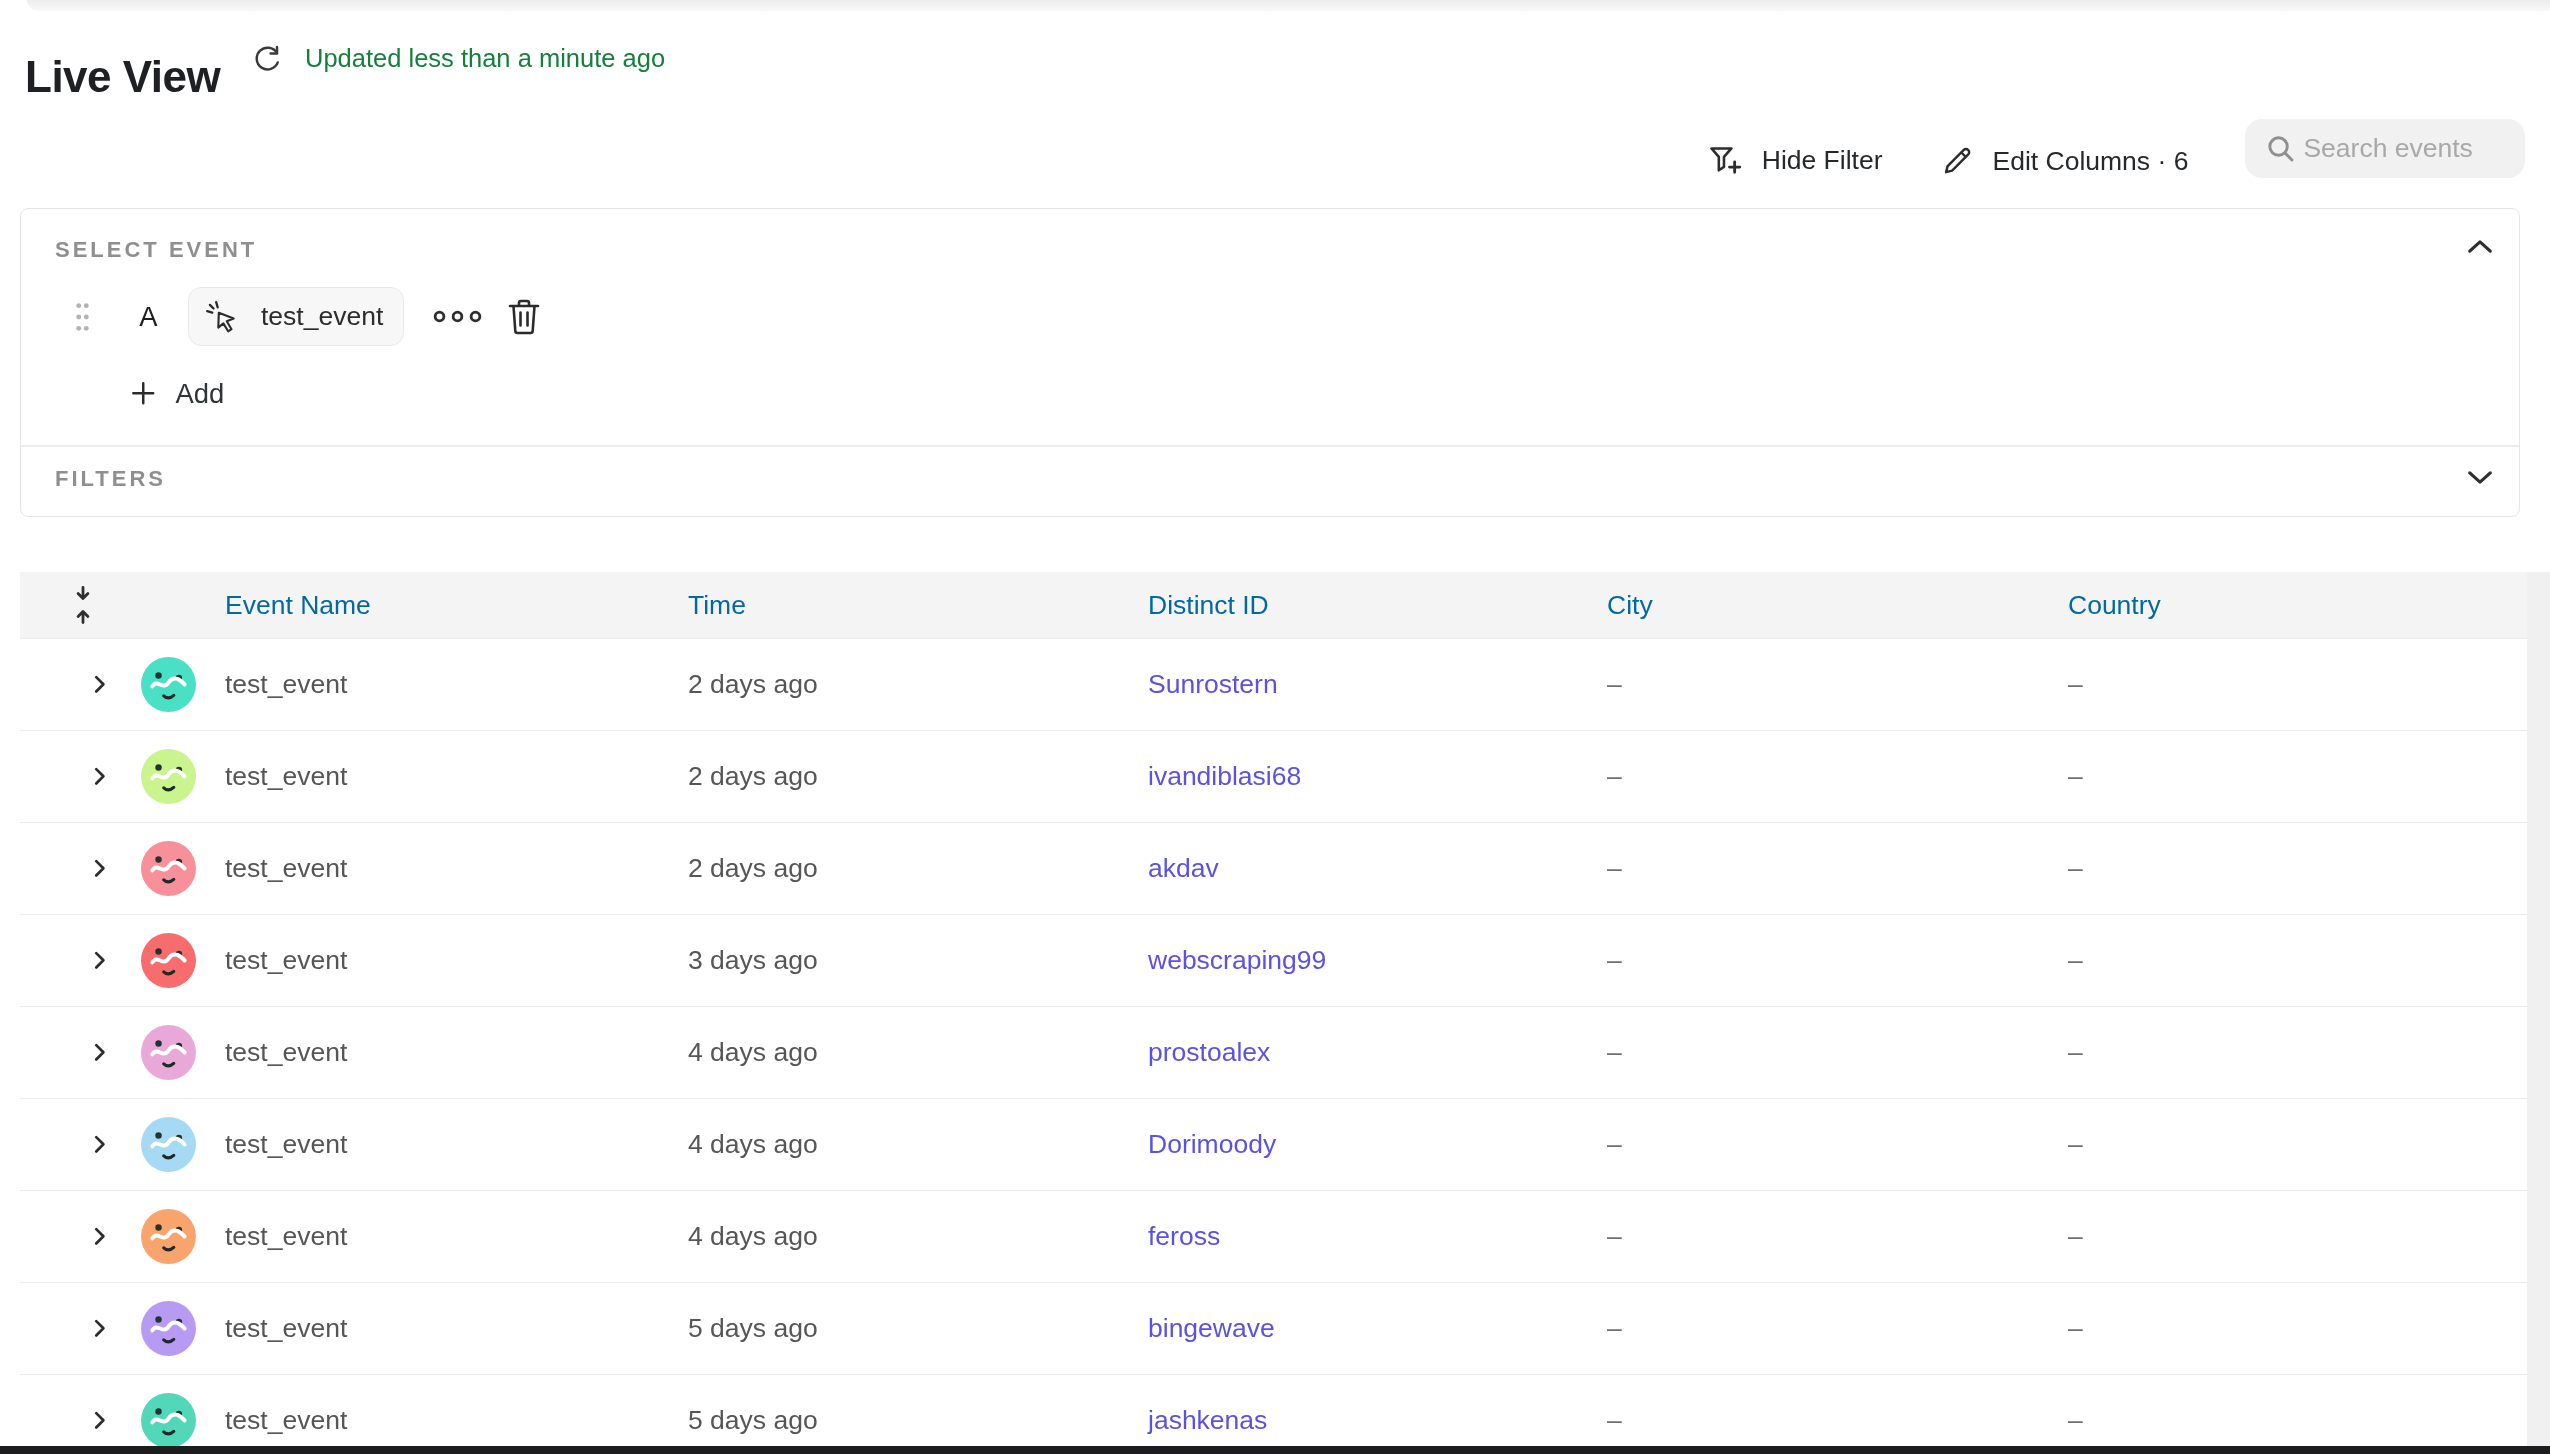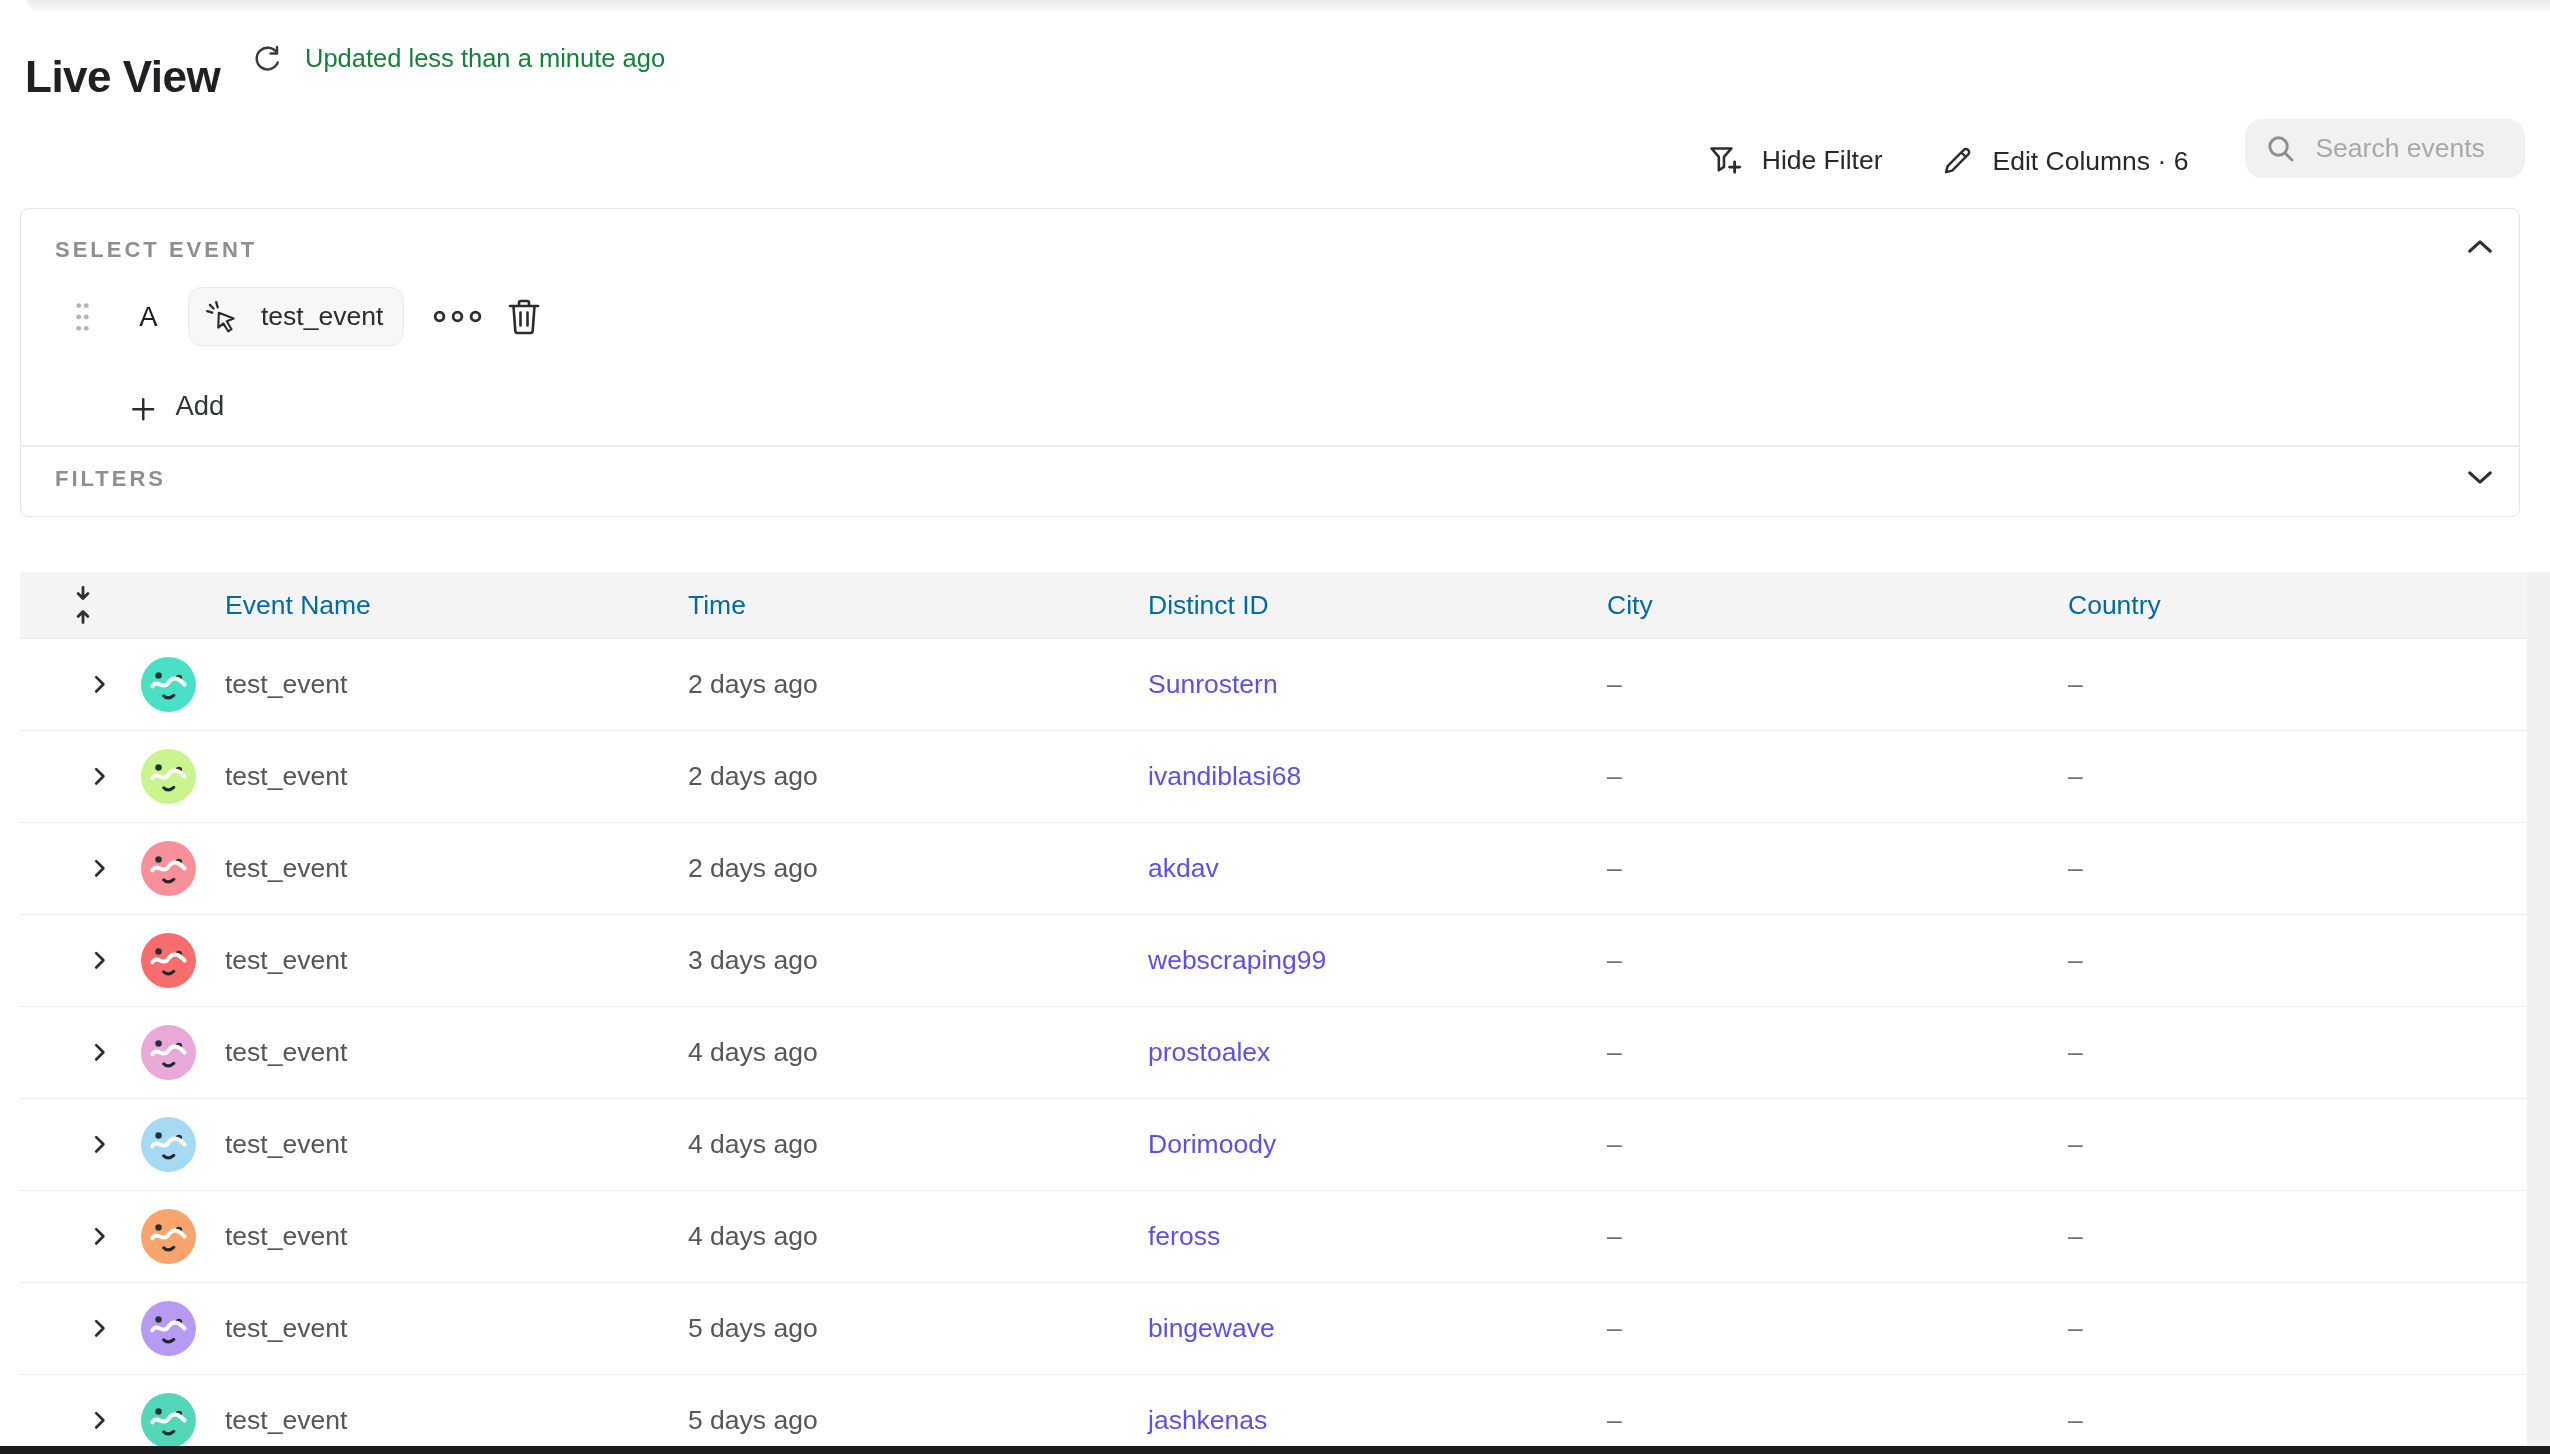--- a/index.html
+++ b/index.html
@@ -16,21 +16,21 @@
   .page-title{position:absolute;left:25px;top:23px;font-size:44px;font-weight:700;
     color:#1f2023;letter-spacing:-0.5px;}
   .refresh-btn{position:absolute;left:244px;top:38px;width:45px;height:45px;
     display:flex;align-items:center;justify-content:center;cursor:pointer;background:none;border:none;padding:0;}
   .updated{position:absolute;left:305px;top:44px;font-size:25.5px;color:#15803d;}
   
   .toolbar{position:absolute;top:117px;right:24.6px;height:61px;display:flex;align-items:flex-end;gap:57px;}
   .tool-group{display:flex;align-items:center;gap:19px;cursor:pointer;background:none;border:none;padding:0;
     font-family:inherit;font-size:26.5px;font-weight:500;color:#26292c;}
   .search-box{width:280px;height:59px;background:#f1f1f1;border-radius:17px;
-    display:flex;align-items:center;gap:15px;padding:0 19px;box-sizing:border-box;}
+    display:flex;align-items:center;gap:3px;padding:0 19px;box-sizing:border-box;}
   .search-box input{border:none;background:transparent;outline:none;width:100%;
     font-family:inherit;font-size:26.5px;color:#333;}
   .search-box input::placeholder{color:#a8a8a8;}
   
   .card{position:absolute;left:20px;top:208px;width:2500px;height:309px;box-sizing:border-box;
     border:1.9px solid #e5e5e5;border-radius:8px;background:#fff;}
   .section-label{position:absolute;left:34px;font-size:22px;font-weight:700;letter-spacing:3px;color:#8f8f8f;}
   .sel-label{top:28px;}
   .chev-btn{position:absolute;right:24.6px;background:none;border:none;padding:0;cursor:pointer;width:28px;height:19px;}
   .chev-up{top:28px;}
@@ -38,21 +38,21 @@
   .card-divider{position:absolute;left:0;right:0;top:236px;height:1.9px;background:#ececec;}
   .event-row{position:absolute;left:0;top:78px;height:59px;display:flex;align-items:center;padding-left:52px;}
   .drag-handle{width:19px;height:38px;display:flex;align-items:center;cursor:grab;}
   .step-letter{margin-left:45px;font-size:27.4px;font-weight:500;color:#1f1f1f;width:23px;text-align:center;}
   .event-chip{margin-left:28px;width:216px;height:59px;box-sizing:border-box;background:#f7f7f7;
     border:1.9px solid #e9e9e9;border-radius:13.2px;display:flex;align-items:center;gap:21px;
     padding:0 0 0 15px;cursor:pointer;font-family:inherit;}
   .event-chip .chip-label{font-size:26.5px;color:#2d2d2d;}
   .more-btn{margin-left:26.5px;background:none;border:none;padding:0;cursor:pointer;display:flex;align-items:center;}
   .trash-btn{margin-left:23px;background:none;border:none;padding:0;cursor:pointer;display:flex;align-items:center;}
-  .add-row{position:absolute;left:0;top:155px;height:59px;display:flex;align-items:flex-end;
+  .add-row{position:absolute;left:0;top:155px;height:59px;display:flex;align-items:center;
     padding-left:109px;gap:19px;cursor:pointer;background:none;border:none;font-family:inherit;}
   .add-row .add-label{font-size:27.4px;font-weight:500;color:#2f3437;}
   .filters-label{top:257px;}
   
   .table{position:absolute;left:20px;top:572px;width:2507px;}
   .thead{position:relative;height:66px;background:#f5f4f4;}
   .th{position:absolute;top:0;height:66px;display:flex;align-items:center;
     font-size:26.5px;color:#0369a1;}
   .collapse-btn{position:absolute;left:42px;top:0;height:66px;width:42px;background:none;border:none;
     padding:0;cursor:pointer;display:flex;align-items:center;justify-content:center;}

